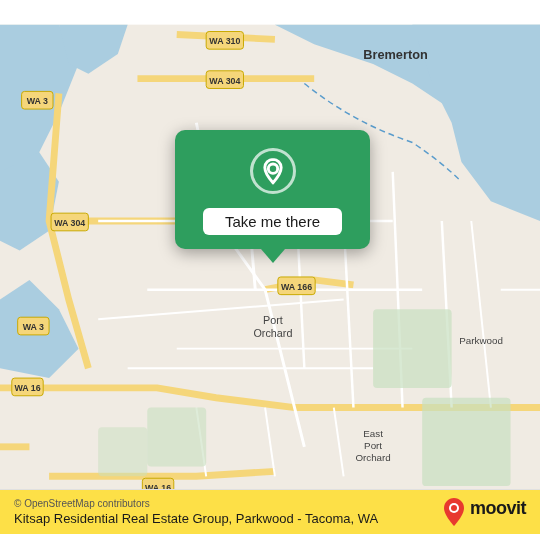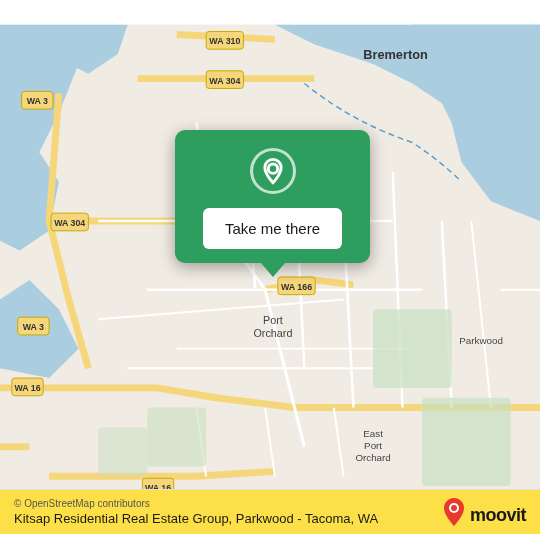--- a/index.html
+++ b/index.html
@@ -64,21 +64,21 @@
       align-items: center;
       justify-content: center;
       margin-bottom: 14px;
     }
 
     #take-me-btn {
       background: white;
       color: #1a1a1a;
       border: none;
       border-radius: 6px;
-      padding: 12px 22px;
+      padding: 5px 22px;
       font-size: 15px;
       font-weight: 500;
       cursor: pointer;
       white-space: nowrap;
     }
 
     
     #bottom-bar {
       position: absolute;
       bottom: 16px;
@@ -105,21 +105,21 @@
 
     #location-name {
       font-size: 13px;
       color: #1a1a1a;
       font-weight: 400;
       margin-top: 2px;
     }
 
     #moovit-logo {
       display: flex;
-      align-items: flex-end;
+      align-items: flex-start;
       gap: 5px;
     }
 
     .moovit-pin {
       width: 22px;
       height: 28px;
     }
 
     #moovit-text {
       font-size: 18px;

